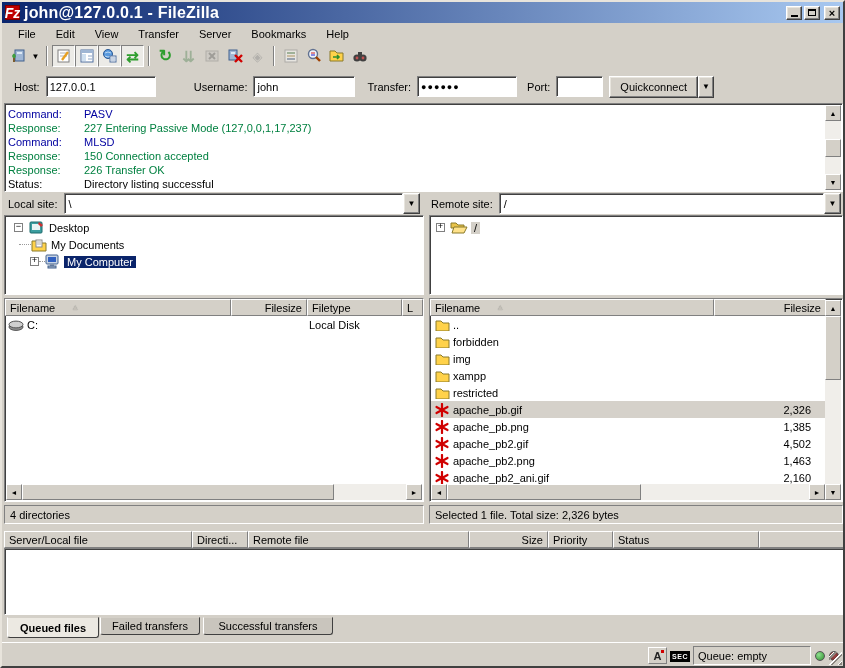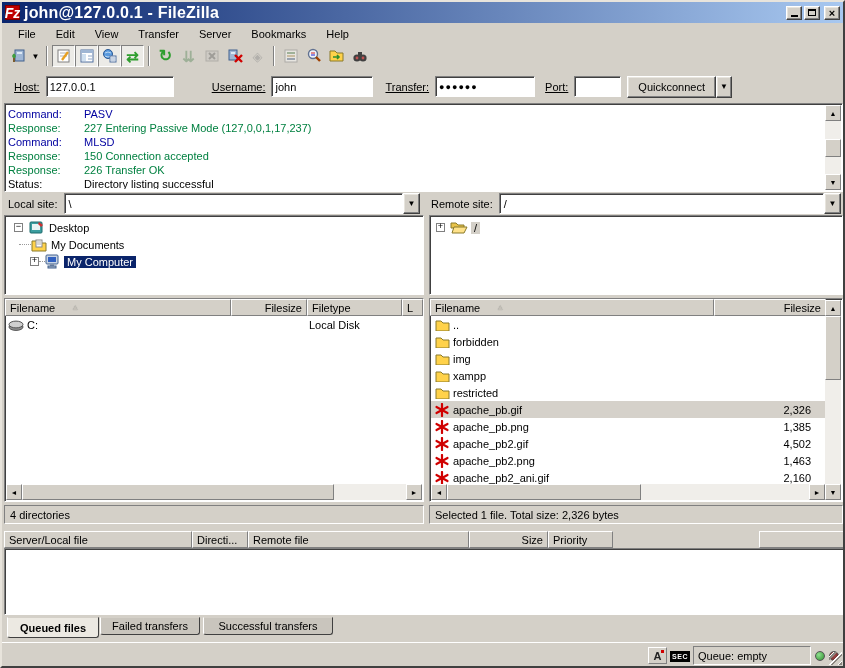--- a/index.html
+++ b/index.html
@@ -31,21 +31,21 @@
   .toolbar { position:absolute; left:0; top:40px; width:841px; height:28px; display:flex; align-items:center; padding-left:4px; }
   .tbtn { width:23px; height:22px; display:flex; align-items:center; justify-content:center; border:1px solid transparent; position:relative; }
   .tbtn.pressed { border-color:#808080 #fff #fff #808080; background:#ecebe7; }
   .tbtn.dim { opacity:.45; filter:grayscale(60%); }
   .tsep { width:2px; height:20px; border-left:1px solid #808080; border-right:1px solid #fff; margin:0 4px; }
   .ddbtn { width:13px; height:22px; display:flex; align-items:center; justify-content:center; font-size:8px; }
   .g-arrow { color:#2f9e2f; font-size:15px; font-weight:bold; line-height:1; }
 
   
   .qcbar { position:absolute; left:0; top:68px; width:841px; height:33px; display:flex; align-items:center; }
-  .qcbar label { margin-right:6px;text-decoration:underline; }
+  .qcbar label { margin-right:6px; }
   .qc-input { height:21px; border:1px solid; border-color:#808080 #fff #fff #808080; box-shadow: inset 1px 1px 0 #404040;
               background:#fff; font-family:"Liberation Sans",sans-serif; font-size:11px; padding:2px 3px; }
   .qc-btn { height:22px; padding:0 10px; font-size:11px; font-family:"Liberation Sans",sans-serif; }
 
   
   .logpane { position:absolute; left:2px; top:101px; width:839px; height:89px; }
   .loglines { position:absolute; left:3px; top:3px; right:20px; bottom:2px; overflow:hidden; line-height:14px; }
   .logline .llabel { display:inline-block; width:76px; }
   .lcommand { color:#0000a0; }
   .lresponse { color:#008040; }
@@ -236,21 +236,21 @@
           <circle cx="11" cy="10" r="3.6" fill="#404040"></circle>
           <rect x="6" y="4" width="4" height="4" fill="#404040"></rect>
           <circle cx="5" cy="10" r="1.4" fill="#c05050"></circle>
           <circle cx="11" cy="10" r="1.4" fill="#c05050"></circle>
         </svg>
     </span>
   </div>
 
   <div class="qcbar">
     <label style="margin-left:12px;">Host:</label>
-    <input class="qc-input" style="width: 128px;" value="127.0.0.1">
+    <input class="qc-input" style="width: 110px;" value="127.0.0.1">
     <label style="margin-left:12px;padding-left:26px;">Username:</label>
     <input class="qc-input" style="width: 102px;" value="john">
     <label style="margin-left:12px;">Transfer:</label>
     <input class="qc-input" style="width: 100px; font-size: 9px; letter-spacing: 1px;" value="●●●●●●">
     <label style="margin-left:10px;">Port:</label>
     <input class="qc-input" style="width: 47px;" value="">
     <button class="qc-btn raised" style="margin-left:6px;">Quickconnect</button>
     <span class="ddbtn raised" style="height:22px;width:16px;">
         <span style="font-size:8px;">▼</span>
       </span>
@@ -528,20 +528,23 @@
       </span>
     <span class="hcell raised2" style="left:244px; width:221px;">
         <span>Remote file</span>
       </span>
     <span class="hcell raised2 right" style="left:465px; width:79px;">
         <span>Size</span>
       </span>
     <span class="hcell raised2" style="left:544px; width:65px;">
         <span>Priority</span>
       </span>
+    <span class="hcell raised2" style="left:609px; width:146px;">
+        <span>Status</span>
+      </span>
     <span class="hcell raised2" style="left:755px; width:86px;"></span>
   </div>
   <div class="qbody sunkenw"></div>
 
   <div class="tabsrow">
     <span class="tab active" style="left:3px; width:92px;">
         <span>Queued files</span>
       </span>
     <span class="tab inactive" style="left:96px; width:100px;">
         <span>Failed transfers</span>

